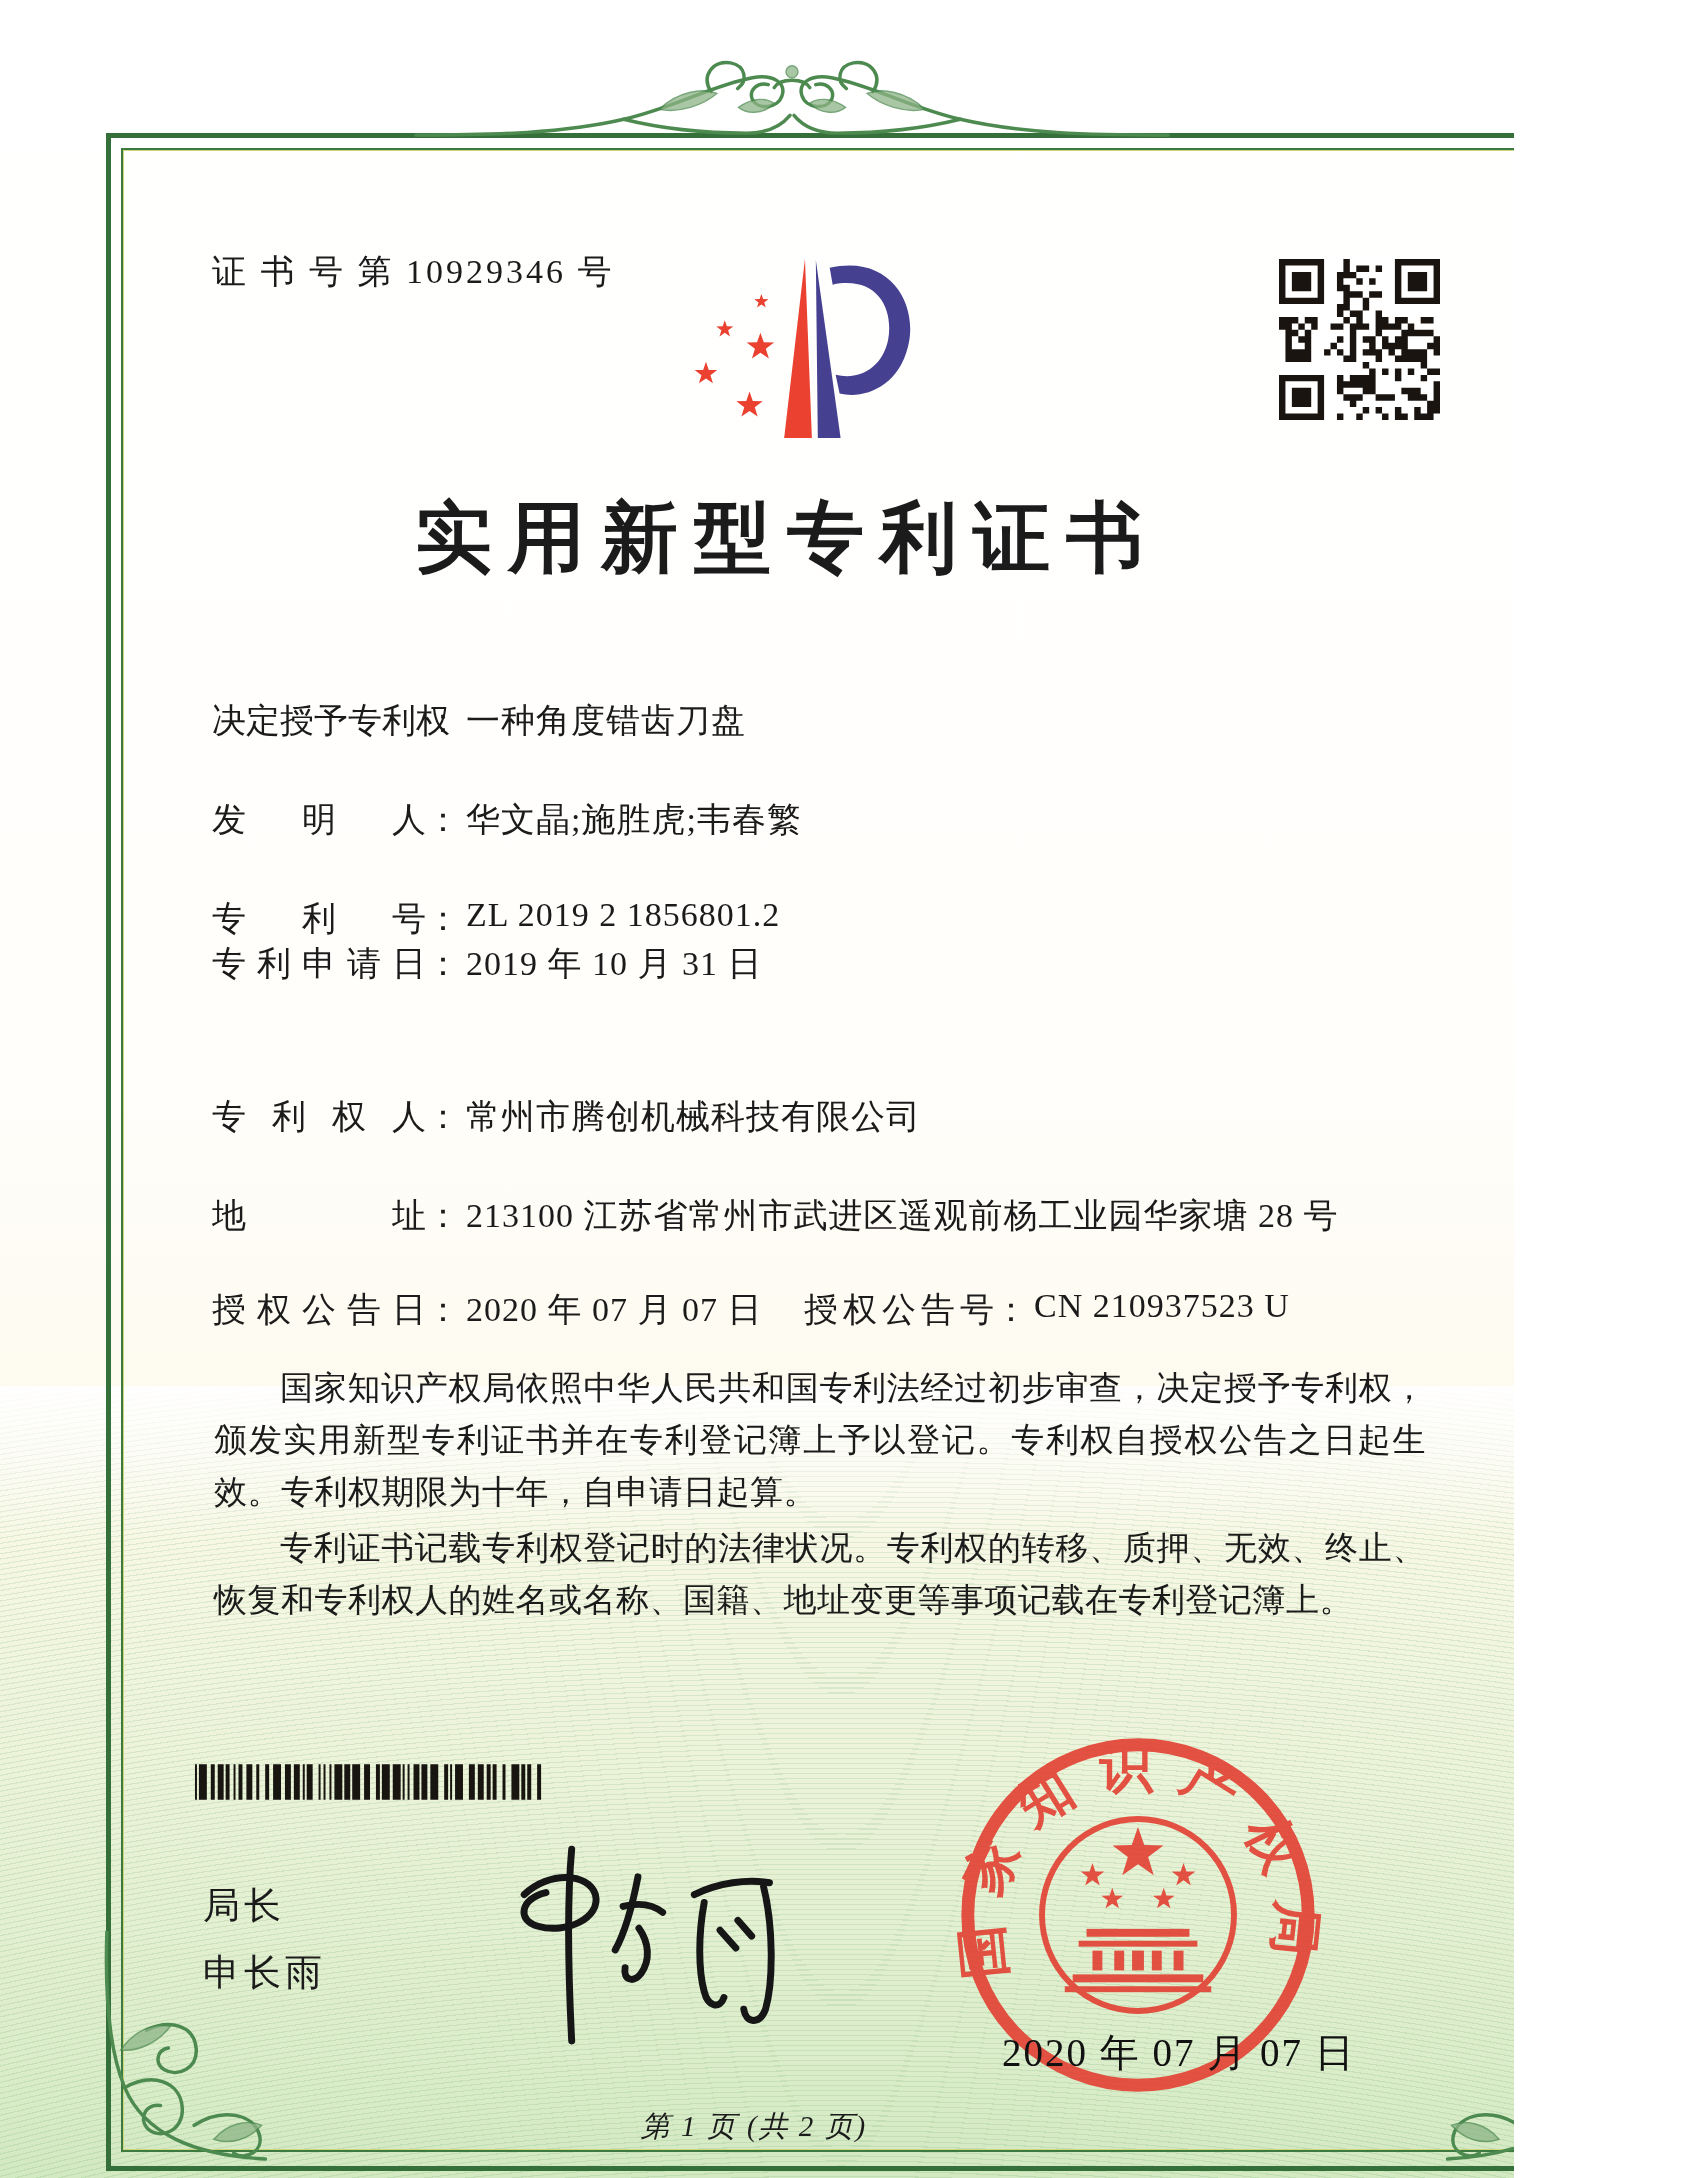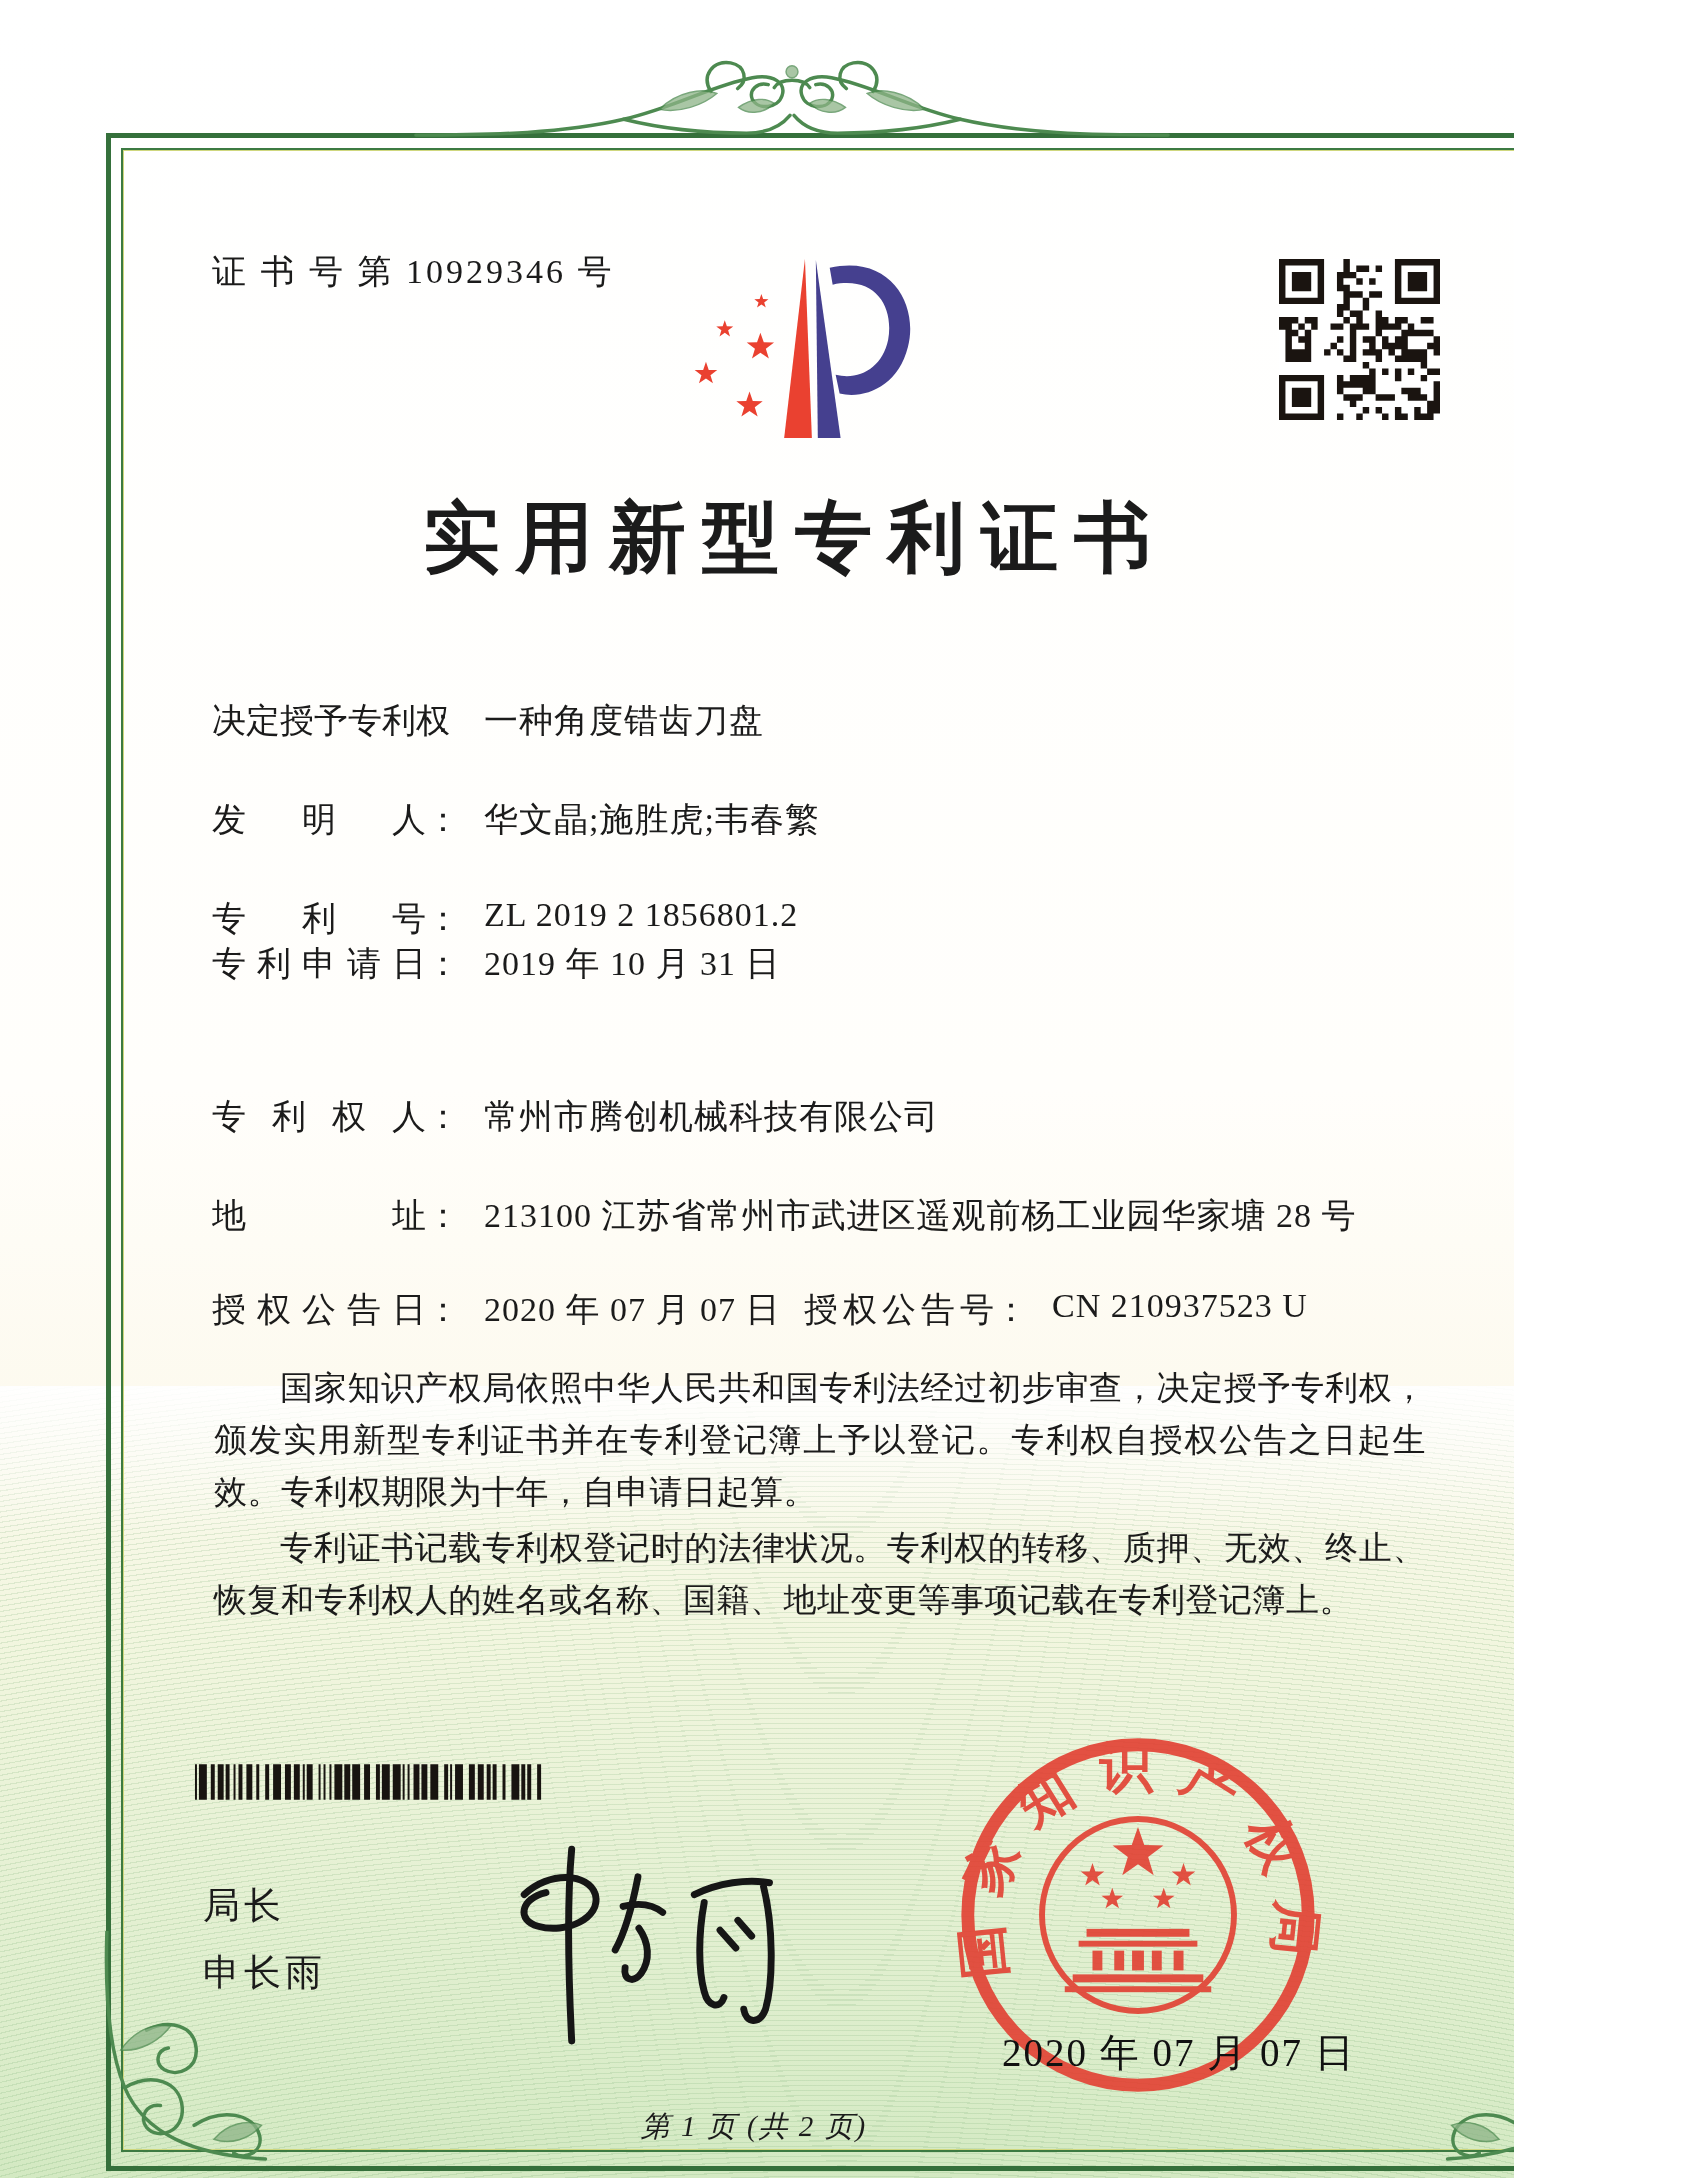--- a/index.html
+++ b/index.html
@@ -12,26 +12,26 @@
     position:absolute;left:0;top:1386px;width:1683px;height:792px;pointer-events:none;
     background:
       linear-gradient(180deg,rgba(255,255,255,.95) 0px,rgba(255,255,255,0) 149px),
       repeating-radial-gradient(1683px 941px at 50% 225%,rgba(96,158,96,.16) 0 2px,rgba(96,158,96,0) 2px 9px);
   }
   .b-outer{position:absolute;left:106px;top:133px;width:1503px;height:2028px;border:5px solid #35703b;}
   .b-inner{position:absolute;left:121px;top:148px;width:1475px;height:2000px;border:2px solid #3c7a42;box-shadow:0 0 0 1px #cfd77e inset;}
   .orn{fill:none;stroke:#4d8a50;stroke-width:3.5;stroke-linecap:round;}
   .leaf{fill:#8db487;opacity:.75;stroke:#4d8a50;stroke-width:1.5;}
   .cert-no{position:absolute;left:212px;top:249px;font-size:34px;letter-spacing:3px;}
-  .title{position:absolute;left:787px;top:487px;transform:translateX(-50%);font-size:77px;font-weight:bold;letter-spacing:16px;white-space:nowrap;margin-left:8px;}
+  .title{position:absolute;left:787px;top:487px;transform:translateX(-50%);font-size:77px;font-weight:bold;letter-spacing:16px;white-space:nowrap;}
   .frow{position:absolute;left:212px;font-size:34px;white-space:nowrap;display:flex;}
   .flabel{display:inline-block;width:214px;text-align:justify;text-align-last:justify;}
   .flabel.w2{width:190px;}
   .fcolon{display:inline-block;}
-  .fval{display:inline-block;margin-left:24px;letter-spacing:1px;}
+  .fval{display:inline-block;margin-left:6px;letter-spacing:1px;}
   .frow2{position:absolute;left:804px;font-size:34px;white-space:nowrap;display:flex;}
   .paras{position:absolute;left:210px;top:1358px;width:1220px;font-size:33px;line-height:52px;text-align:justify;letter-spacing:0.5px;}
   .paras p{margin:4px;text-indent:2em;}
   .signer{position:absolute;left:203px;font-size:37px;letter-spacing:4px;}
   .seal-date{position:absolute;left:1002px;top:2026px;font-size:39px;letter-spacing:2px;color:#111;}
   .footer{position:absolute;left:754px;top:2107px;transform:translateX(-50%);font-size:29px;letter-spacing:2px;font-style:italic;}
   svg text{font-family:"Liberation Serif","DejaVu Serif",serif;}
 </style>
 </head>
 <body>

